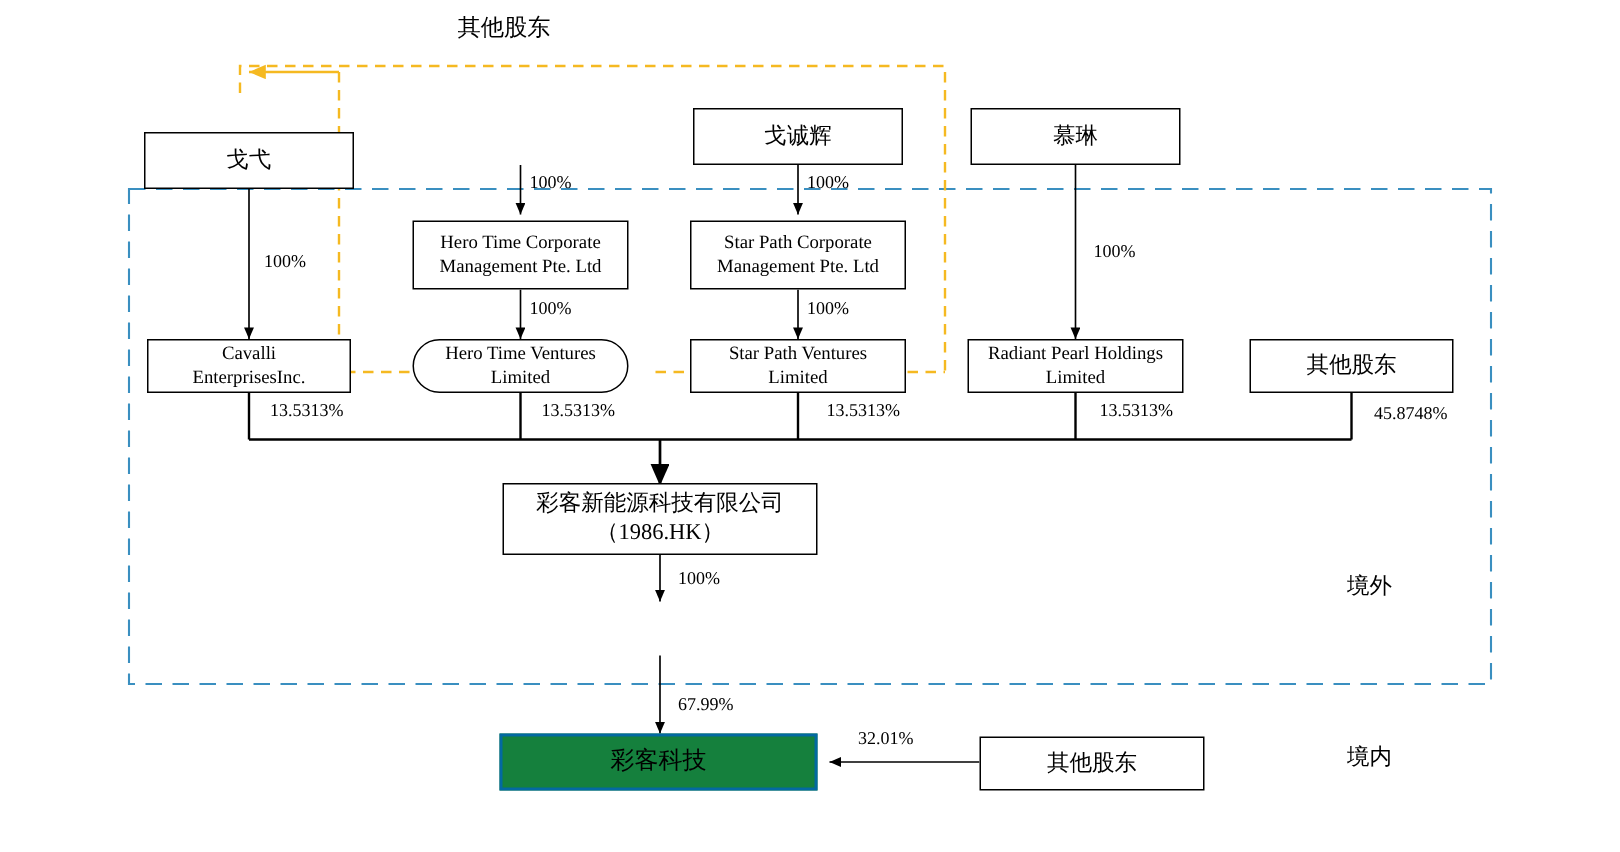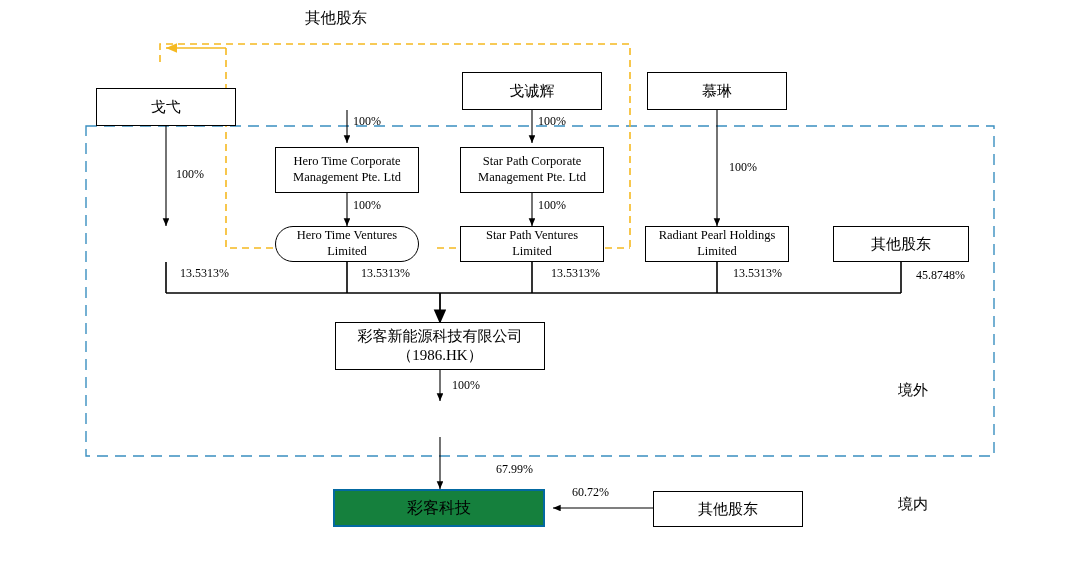--- a/index.html
+++ b/index.html
@@ -129,20 +129,22 @@
 
   <div class="node cn" style="left:96px; top:72px; width:140px; height:38px;margin-top:16px;">戈弋</div>
   <div class="node cn" style="left:462px; top:72px; width:140px; height:38px;">戈诚辉</div>
   <div class="node cn" style="left:647px; top:72px; width:140px; height:38px;">慕琳</div>
 
   <div class="node en" style="left:275px; top:147px; width:144px; height:46px;">Hero Time Corporate
 Management Pte. Ltd</div>
   <div class="node en" style="left:460px; top:147px; width:144px; height:46px;">Star Path Corporate
 Management Pte. Ltd</div>
 
+  <div class="node en" style="left:98px; top:226px; width:136px; height:36px;">Cavalli
+EnterprisesInc.</div>
   <div class="node en" style="left:275px; top:226px; width:144px; height:36px;border-radius:18px;">Hero Time Ventures
 Limited</div>
   <div class="node en" style="left:460px; top:226px; width:144px; height:36px;">Star Path Ventures
 Limited</div>
   <div class="node en" style="left:645px; top:226px; width:144px; height:36px;">Radiant Pearl Holdings
 Limited</div>
   <div class="node cn" style="left:833px; top:226px; width:136px; height:36px;">其他股东</div>
 
   <div class="node cn" style="left:335px; top:322px; width:210px; height:48px;text-align:center;">彩客新能源科技有限公司
 （1986.HK）</div>
@@ -156,16 +158,16 @@
   <div class="label" style="left:353px; top:198px;">100%</div>
   <div class="label" style="left:538px; top:198px;">100%</div>
 
   <div class="label" style="left:180px; top:266px;">13.5313%</div>
   <div class="label" style="left:361px; top:266px;">13.5313%</div>
   <div class="label" style="left:551px; top:266px;">13.5313%</div>
   <div class="label" style="left:733px; top:266px;">13.5313%</div>
   <div class="label" style="left:916px; top:268px;">45.8748%</div>
 
   <div class="label" style="left:452px; top:378px;">100%</div>
-  <div class="label" style="left:452px; top:462px;margin-left:44px;">67.99%</div>
-  <div class="label" style="left:572px; top:485px;">60.72%</div>
+  <div class="label" style="left:452px; top:462px;">67.99%</div>
+  <div class="label" style="left:572px; top:485px;">32.01%</div>
 
 </div>
 
 </body></html>

